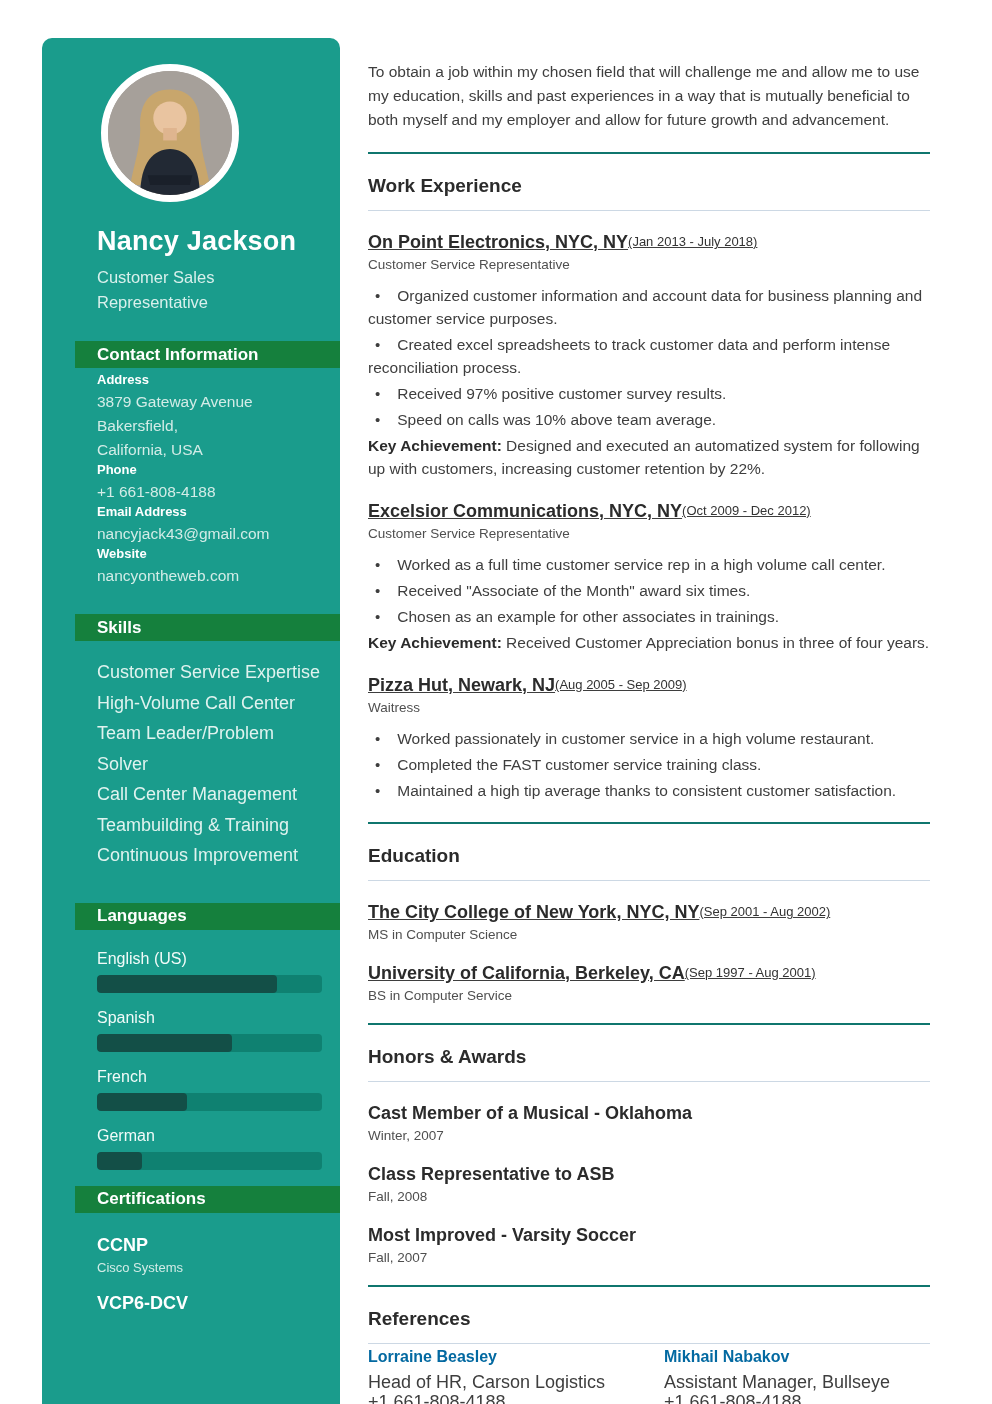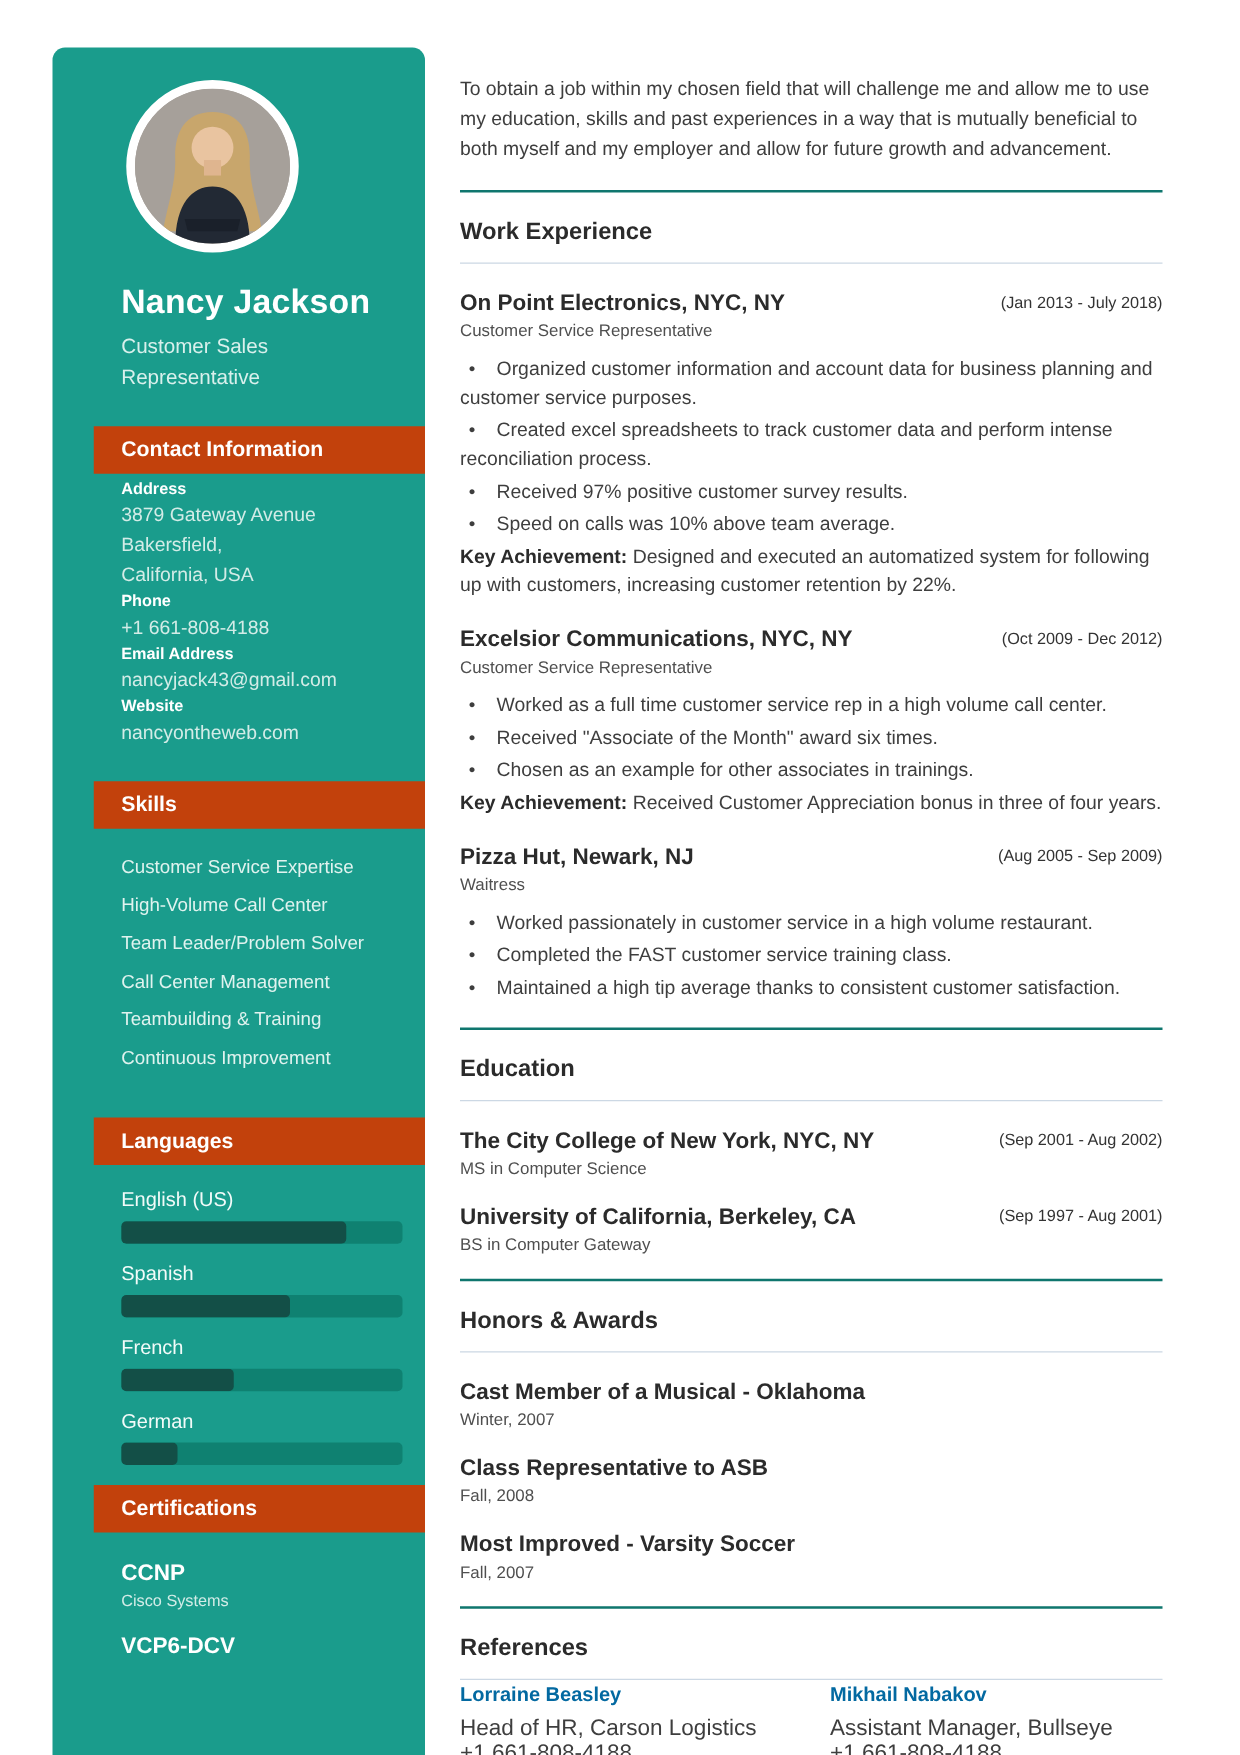--- a/index.html
+++ b/index.html
@@ -27,29 +27,29 @@
   .photo-wrap svg { display: block; width: 100%; height: 100%; }
   .person-name {
     margin: 24px 22px 0 22px; font-size: 27px; font-weight: bold;
     color: #ffffff; letter-spacing: 0.2px;
   }
   .person-title {
     margin: 8px 22px 0 22px; max-width: 185px;
     font-size: 16.5px; line-height: 25px; color: #d9f0ec;
   }
   .side-band {
-    margin-top: 26px; height: 38px; background: #c2410c;
+    margin-top: 26px; height: 27px; background: #15803d;
     display: flex; align-items: center; padding-left: 22px;
     font-size: 17px; font-weight: bold; color: #ffffff;
   }
   .side-content { padding: 4px 18px 0 22px; }
   .contact-item { }
   .contact-label { font-size: 13px; font-weight: bold; color: #ffffff; margin-bottom: 3px; }
   .contact-line { font-size: 15.5px; line-height: 24px; color: #d3ece7; }
-  .skill-item { font-size: 15px; color: #e0f3ef; line-height: 30.5px; }
+  .skill-item { font-size: 18px; color: #e0f3ef; line-height: 30.5px; }
   .skills-list { margin-top: 12px; }
   .lang-item { margin-top: 16px; }
   .lang-name { font-size: 16px; color: #f2fbf9; margin-bottom: 7px; }
   .lang-track {
     width: 100%; height: 18px; background: #0F8171; border-radius: 4px;
     overflow: hidden;
   }
   .lang-fill { height: 100%; background: #134F47; border-radius: 4px; }
   .cert-item { margin-top: 18px; }
   .cert-name { font-size: 18px; font-weight: bold; color: #ffffff; }
@@ -61,21 +61,21 @@
     padding-top: 60px; color: #3E3E3E;
   }
   .objective { font-size: 15.5px; line-height: 24px; color: #3E3E3E; }
   .section { margin-top: 0; }
   .section-header {
     margin-top: 20px; border-top: 2px solid #0f766e; border-bottom: 1px solid #ccd8e4;
     padding: 21px 0 13px 0;
   }
   .section-header h2 { font-size: 19px; font-weight: bold; color: #2B2B2B; }
   .entry { margin-top: 21px; }
-  .entry-head { display: flex; justify-content: space-between; align-items: flex-start; }
+  .entry-head { display: flex; align-items: flex-start; text-decoration: underline; }
   .entry-title { font-size: 18px; font-weight: bold; color: #2B2B2B; }
   .entry-date { font-size: 13px; color: #333333; white-space: nowrap; padding-top: 2px; }
   .entry-sub { font-size: 13.5px; color: #4f4f4f; margin-top: 4px; }
   .bullets { list-style: none; margin-top: 12px; }
   .bullets li { font-size: 15.5px; line-height: 23px; color: #3E3E3E; margin-top: 3px; }
   .bullets li::before { content: "\2022"; font-size: 15px; padding: 0 17px 0 7px; }
   .key-line { font-size: 15.5px; line-height: 23px; margin-top: 3px; }
   .key-line strong { color: #2B2B2B; }
   .refs { display: grid; grid-template-columns: 296px 1fr; margin-top: 4px; }
   .ref-name { font-size: 16px; font-weight: bold; color: #0369a1; margin-bottom: 6px; }
@@ -248,21 +248,21 @@
           <div class="entry-date">(Sep 2001 - Aug 2002)</div>
         </div>
         <div class="entry-sub">MS in Computer Science</div>
       </div>
 
       <div class="entry">
         <div class="entry-head">
           <div class="entry-title">University of California, Berkeley, CA</div>
           <div class="entry-date">(Sep 1997 - Aug 2001)</div>
         </div>
-        <div class="entry-sub">BS in Computer Gateway</div>
+        <div class="entry-sub">BS in Computer Service</div>
       </div>
     </section>
 
     <section class="section">
       <div class="section-header">
         <h2>Honors &amp; Awards</h2>
       </div>
 
       <div class="entry">
         <div class="entry-title">Cast Member of a Musical - Oklahoma</div>

